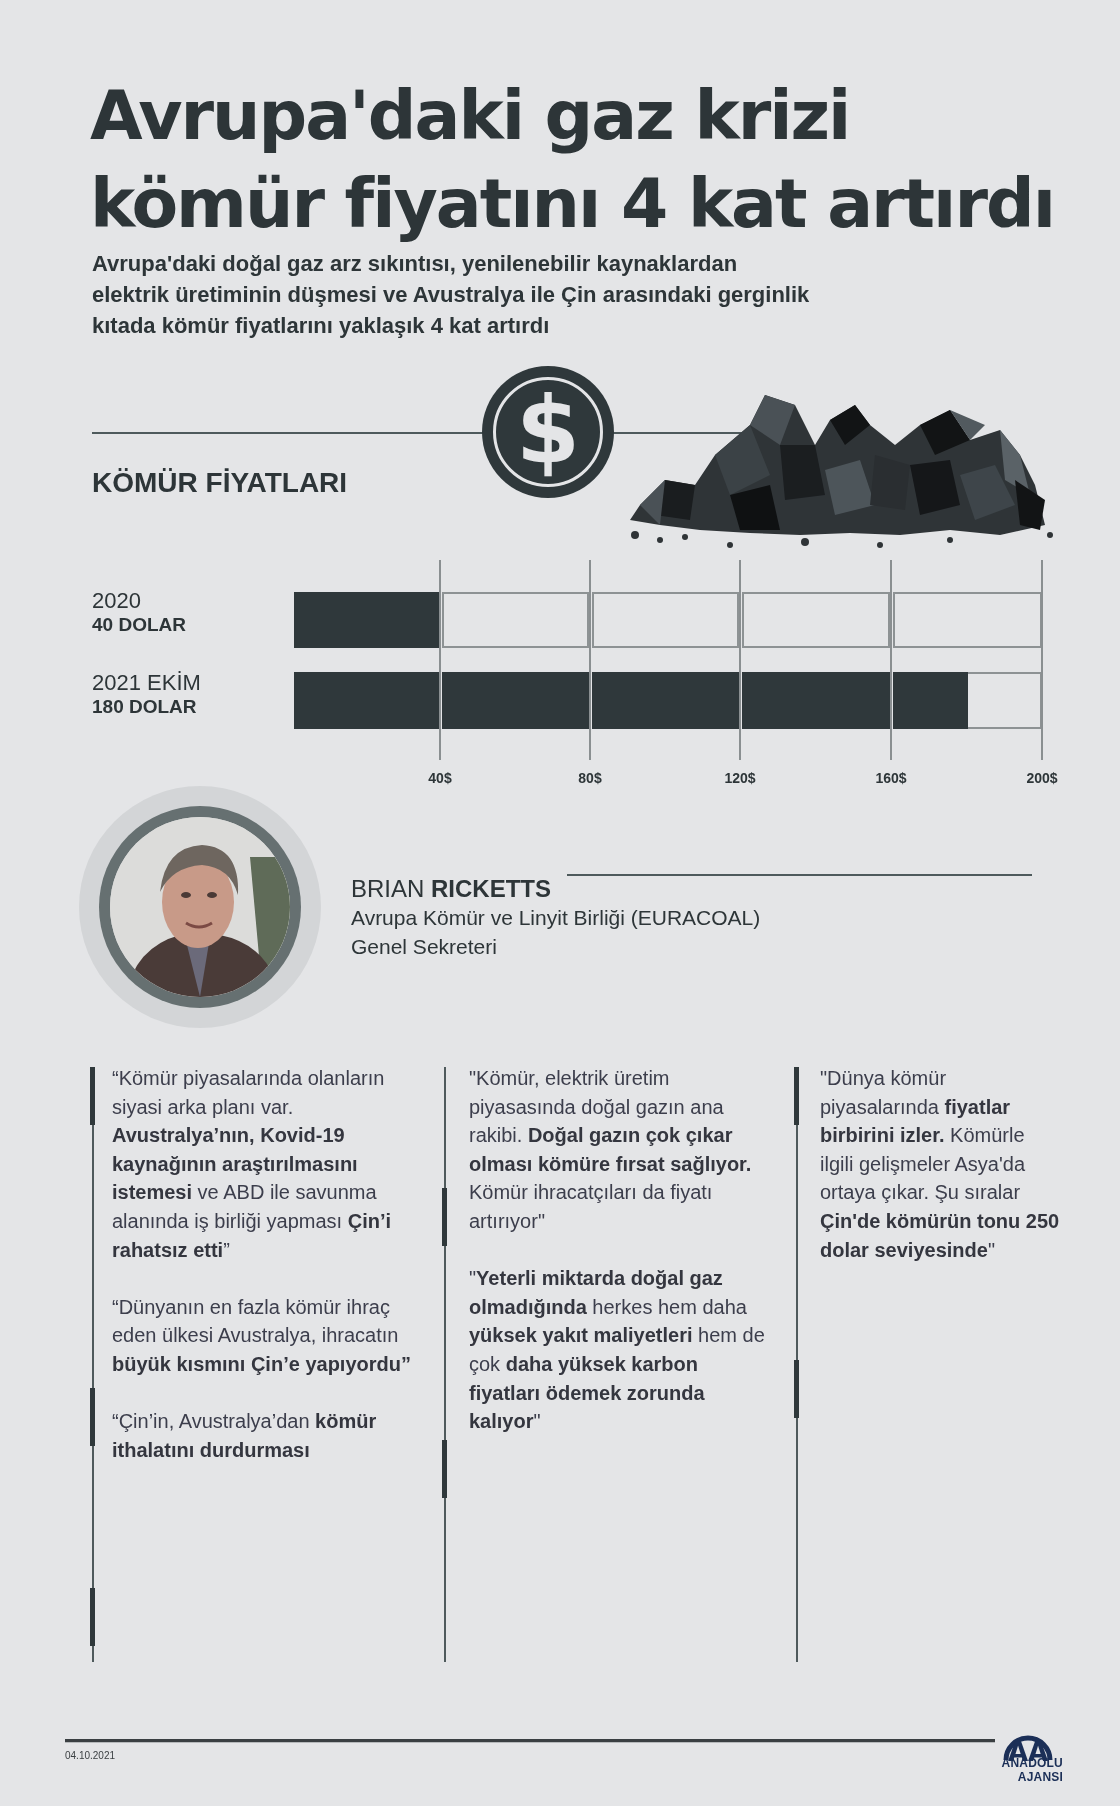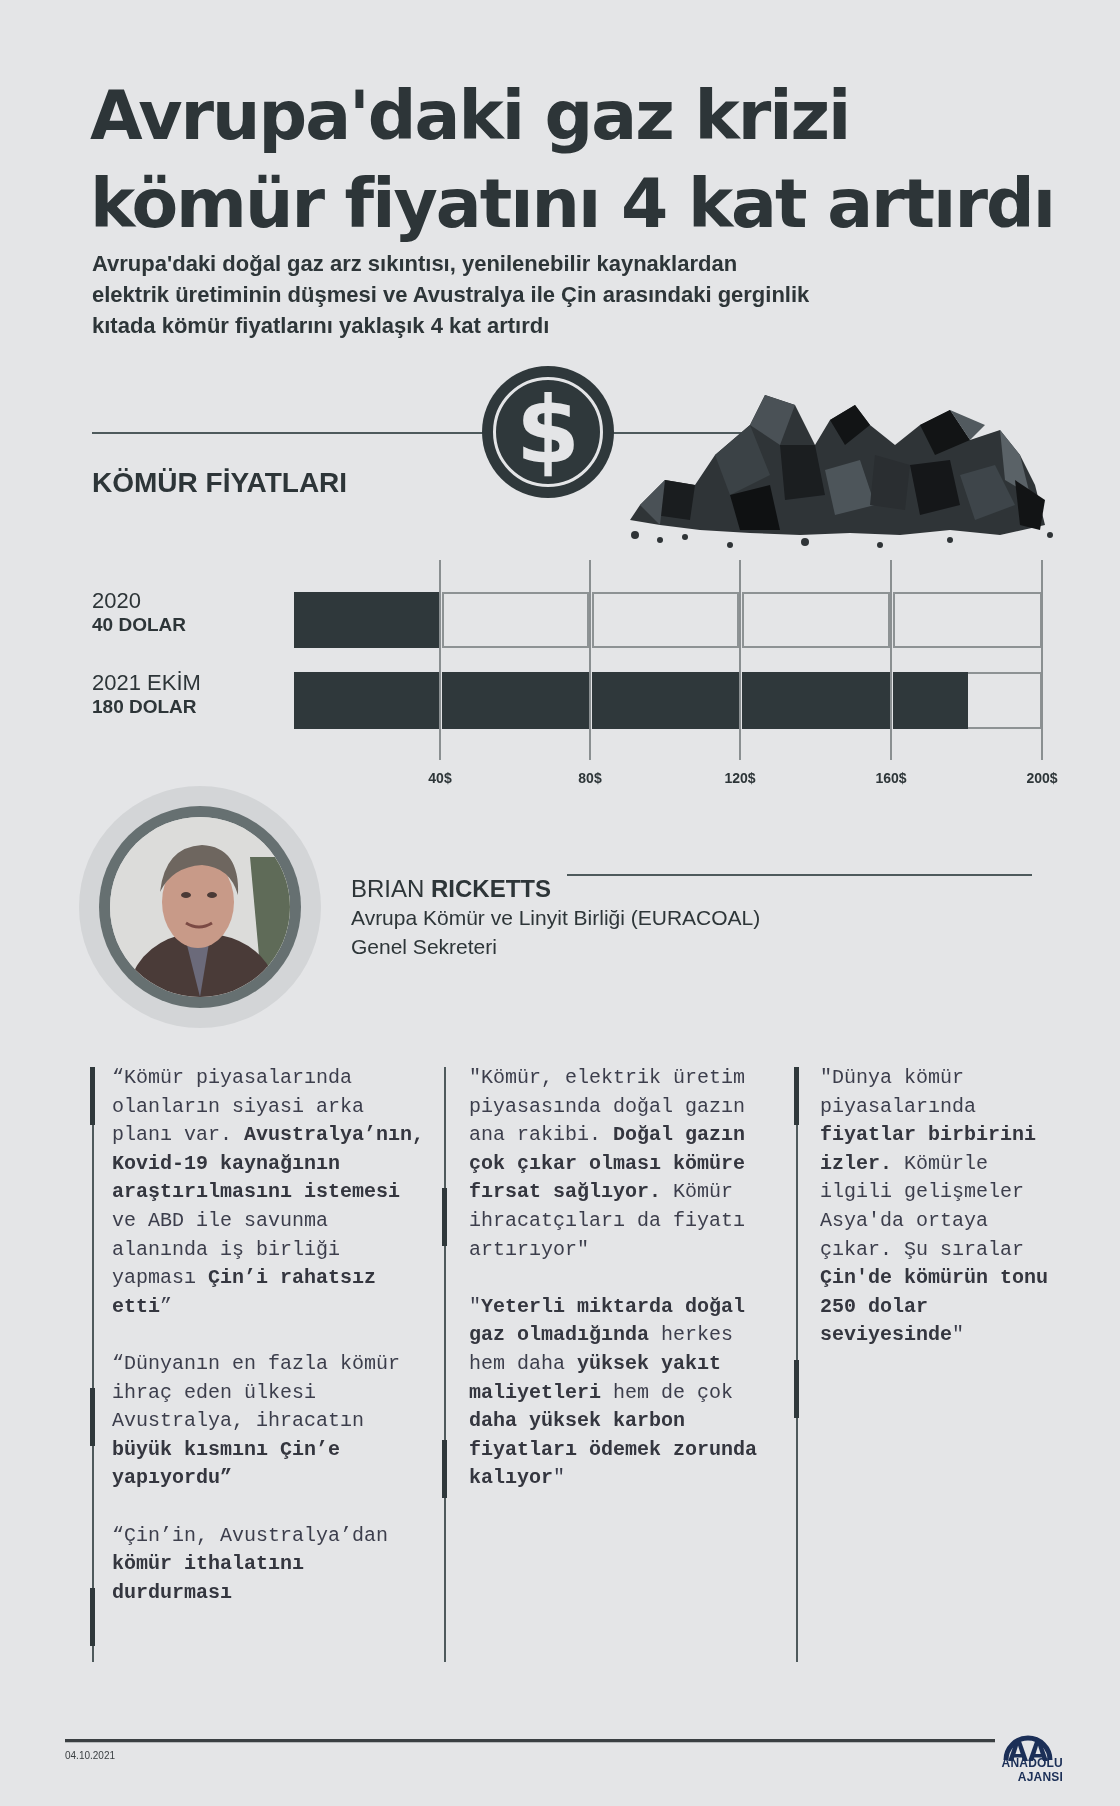--- a/index.html
+++ b/index.html
@@ -23,21 +23,21 @@
   .seg.fill { background:#2f383b; }
   .tick { top:770px; font-size:14px; font-weight:bold; color:#2d3538; width:60px; text-align:center; }
   .ring-outer { left:79px; top:786px; width:242px; height:242px; border-radius:50%; background:#d3d5d7; }
   .ring-mid { left:20px; top:20px; width:202px; height:202px; border-radius:50%; background:#667071; }
   .photo { left:11px; top:11px; width:180px; height:180px; border-radius:50%; overflow:hidden; background:#d9dadb; }
   .name { left:351px; top:860px; font-size:24px; color:#2d3538;margin-top:15px; }
   .name b { font-weight:bold; }
   .desc { left:351px; top:903px; font-size:21px; line-height:29px; color:#2d3538; }
   .qbar-thin { position:absolute; width:2px; background:#4f5a5c; }
   .qbar-thick { position:absolute; width:5px; background:#2f383b; }
-  .qtext { position:absolute; font-size:20px; line-height:28.6px; color:#3c3e4c;font-family:Liberation Mono, monospace; }
+  .qtext { position:absolute; font-size:20px; line-height:28.6px; color:#3c3e4c; }
   .qtext b { font-weight:bold; color:#34363f; }
   .qtext p { margin:0 0 28.6px 0; }
   .footer-line { left:65px; top:1739px; width:930px; height:3px; background:#3a3f42; border-bottom:1px solid #b6b9bb; }
   .date { left:65px; top:1750px; font-size:10px; color:#3a3f42; }
   .logo { left:998px; top:1718px; width:60px; height:48px; }
   .logo-text { left:993px; top:1756px; width:70px; text-align:right; font-size:12px; font-weight:bold; color:#1b2f57; letter-spacing:0.2px; }
 </style>
 </head>
 <body>
 

